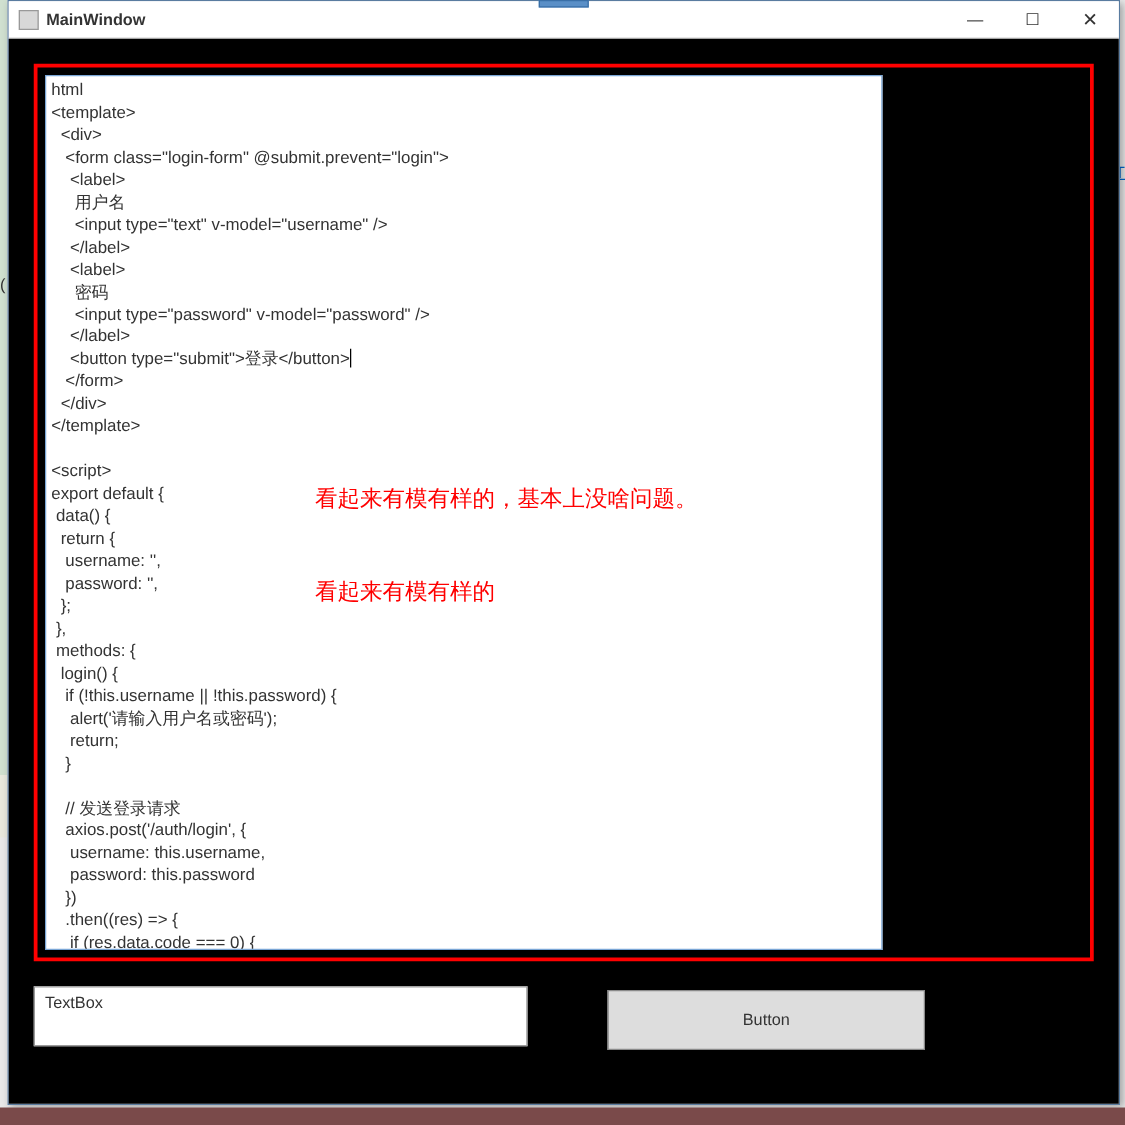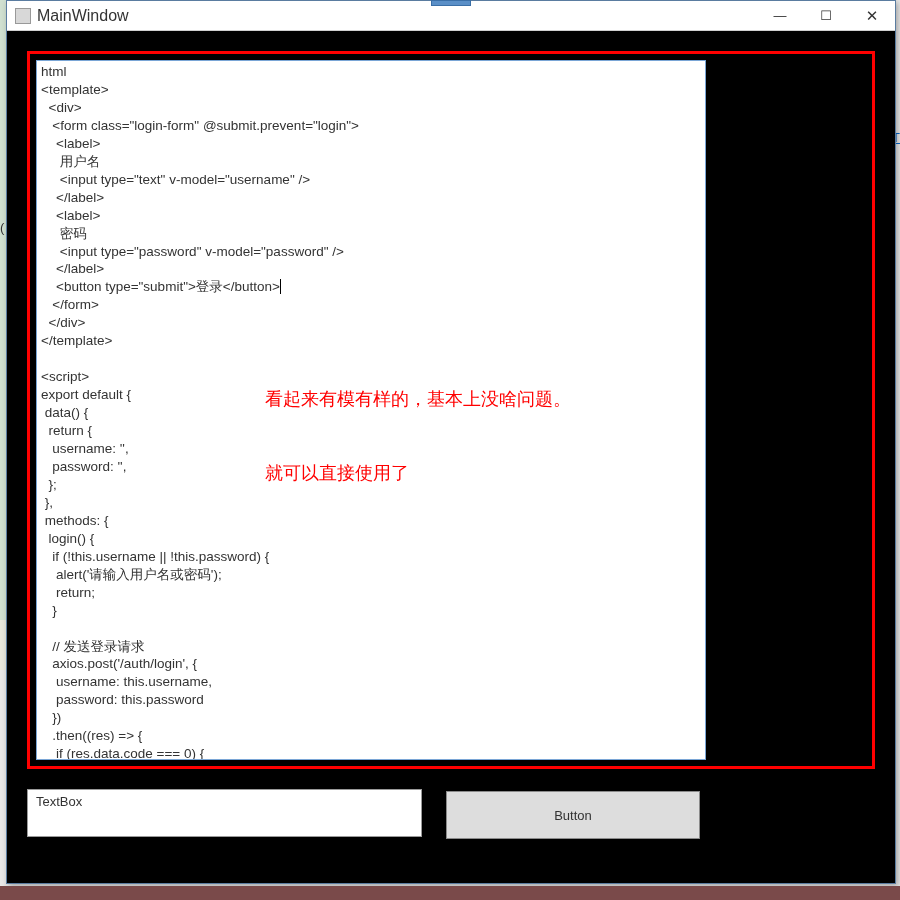--- a/index.html
+++ b/index.html
@@ -49,23 +49,24 @@
       padding-left: 8px;
     }
     .titlebar-icon {
       width: 16px;
       height: 16px;
       background: #d8d8d8;
       border: 1px solid #999;
       margin-right: 6px;
     }
     .titlebar-title {
-      font-size: 16px;
+      font-size: 13px;
       color: #333;
       flex: 1;
+      font-weight: bold;
     }
     .titlebar-top-accent {
       position: absolute;
       top: -1px;
       left: 50%;
       transform: translateX(-50%);
       width: 40px;
       height: 6px;
       background: #5a8fc7;
       border: 1px solid #3a6fa7;
@@ -122,21 +123,21 @@
       content: "";
       display: inline-block;
       width: 1px;
       height: 15px;
       background: #000;
       vertical-align: text-bottom;
       margin-left: 0px;
     }
     .annotation {
       position: absolute;
-      left: 235px;
+      left: 222px;
       font-size: 18px;
       color: #ff0000;
       font-family: "Microsoft YaHei", sans-serif;
       white-space: nowrap;
       line-height: 1.9;
     }
     .annotation.a1 { top: 328px; }
     .annotation.a2 { top: 368px; }
     .bottom-row {
       display: flex;
@@ -152,20 +153,21 @@
       border: 1px solid #9a9a9a;
       background: #ffffff;
       padding: 4px 8px;
       font-size: 13px;
       font-family: "Microsoft YaHei", "Segoe UI", sans-serif;
       color: #333;
       resize: none;
     }
     .button-wrap {
       width: 254px;
+      margin-left: 40px;
     }
     .big-button {
       width: 100%;
       height: 48px;
       background: #dddddd;
       border: 1px solid #8a8a8a;
       font-size: 13px;
       font-family: "Microsoft YaHei", "Segoe UI", sans-serif;
       color: #333;
       cursor: pointer;
@@ -212,21 +214,21 @@
       <div class="win-btn">—</div>
       <div class="win-btn">☐</div>
       <div class="win-btn close">✕</div>
     </div>
   </div>
 
   <div class="client-area">
     <div class="red-box">
       <div class="code-area" id="code-area"><div>html</div><div>&lt;template&gt;</div><div>  &lt;div&gt;</div><div>   &lt;form class="login-form" @submit.prevent="login"&gt;</div><div>    &lt;label&gt;</div><div>     用户名</div><div>     &lt;input type="text" v-model="username" /&gt;</div><div>    &lt;/label&gt;</div><div>    &lt;label&gt;</div><div>     密码</div><div>     &lt;input type="password" v-model="password" /&gt;</div><div>    &lt;/label&gt;</div><div class="caret-line">    &lt;button type="submit"&gt;登录&lt;/button&gt;</div><div>   &lt;/form&gt;</div><div>  &lt;/div&gt;</div><div>&lt;/template&gt;</div><div>&nbsp;</div><div>&lt;script&gt;</div><div>export default {</div><div> data() {</div><div>  return {</div><div>   username: '',</div><div>   password: '',</div><div>  };</div><div> },</div><div> methods: {</div><div>  login() {</div><div>   if (!this.username || !this.password) {</div><div>    alert('请输入用户名或密码');</div><div>    return;</div><div>   }</div><div>&nbsp;</div><div>   // 发送登录请求</div><div>   axios.post('/auth/login', {</div><div>    username: this.username,</div><div>    password: this.password</div><div>   })</div><div>   .then((res) =&gt; {</div><div>    if (res.data.code === 0) {</div></div>
       <div class="annotation a1">看起来有模有样的，基本上没啥问题。</div>
-      <div class="annotation a2"><br><span>就可以直接使用了</span></div>
+      <div class="annotation a2"><br><span>看起来有模有样的</span></div>
     </div>
 
     <div class="bottom-row">
       <div class="textbox-wrap">
         <textarea class="textbox" style="">TextBox</textarea>
       </div>
       <div class="button-wrap">
         <button class="big-button">Button</button>
       </div>
     </div>

